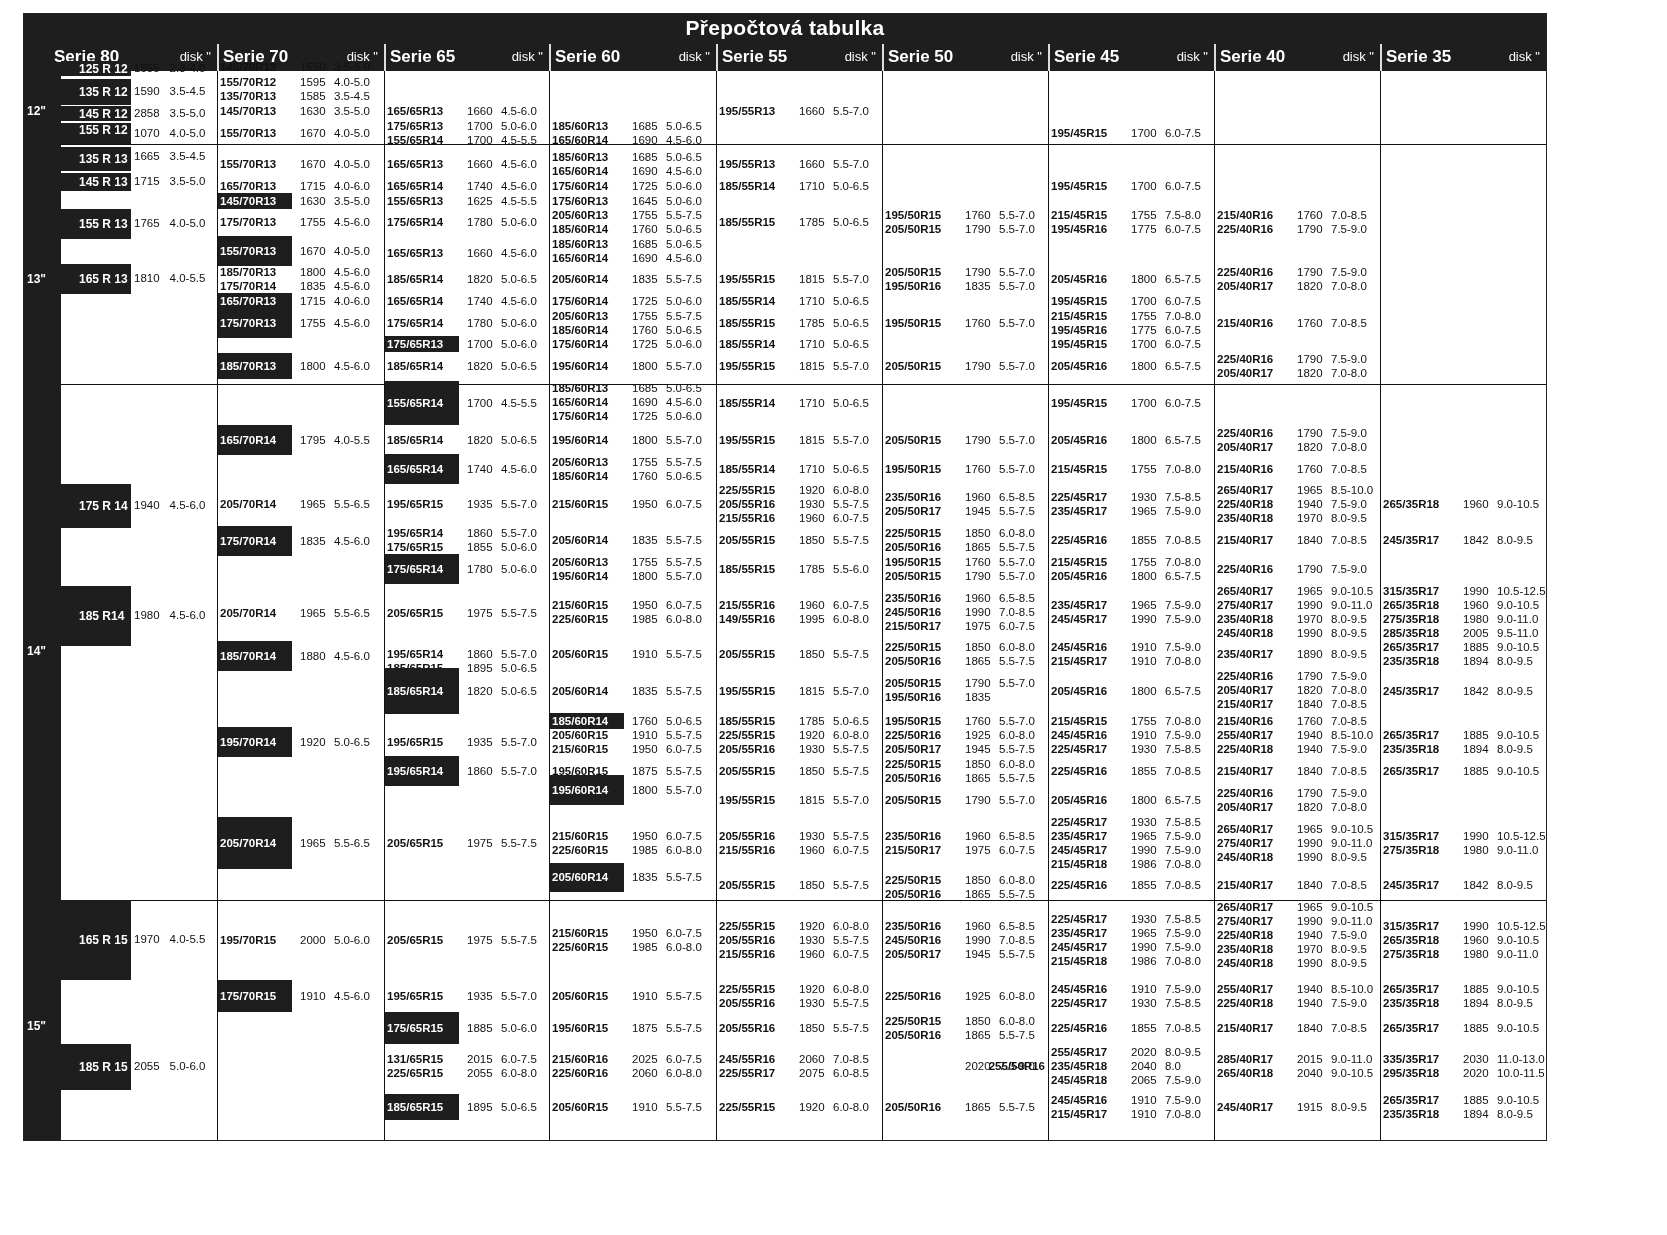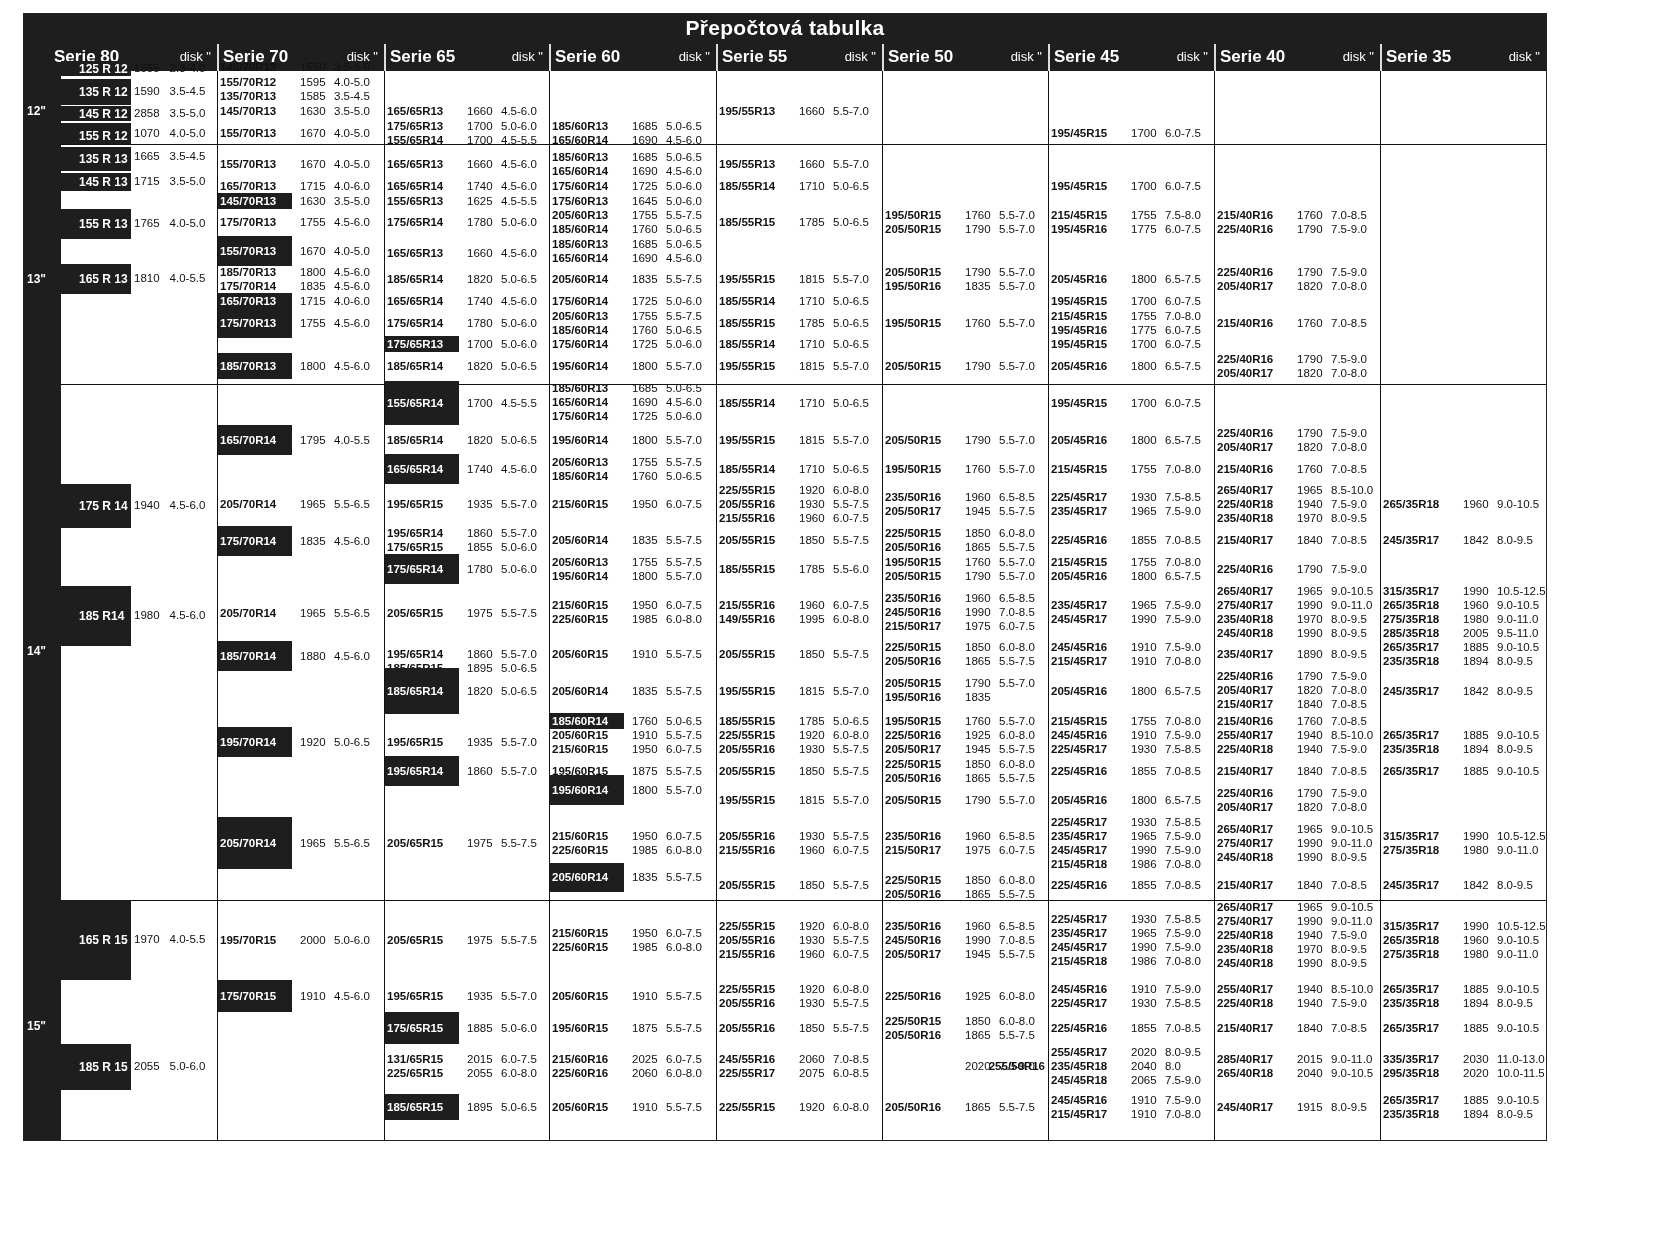--- a/index.html
+++ b/index.html
@@ -93,21 +93,21 @@
       <div class="base-row" style="left: 110px; top: 47.5px;"><span>1555</span><span style="margin-left: 10px;">2.3-4.0</span></div>
       <div class="base" style="left: 37px; width: 70px; top: 65px; height: 26px;">
         <span class="lbl" style="top: 6px;">135 R 12</span>
       </div>
       <div class="base-row" style="left: 110px; top: 71px;"><span>1590</span><span style="margin-left: 10px;">3.5-4.5</span></div>
       <div class="base" style="left: 37px; width: 70px; top: 92px; height: 15px;">
         <span class="lbl" style="top: 0.5px;">145 R 12</span>
       </div>
       <div class="base-row" style="left: 110px; top: 92.5px;"><span>2858</span><span style="margin-left: 10px;">3.5-5.0</span></div>
       <div class="base" style="left: 37px; width: 70px; top: 109px; height: 21px;">
-        <span class="lbl" style="top: 6px;">155 R 12</span>
+        <span class="lbl" style="top: 0;">155 R 12</span>
       </div>
       <div class="base-row" style="left: 110px; top: 112.5px;"><span>1070</span><span style="margin-left: 10px;">4.0-5.0</span></div>
       <div class="base" style="left: 37px; width: 70px; top: 133px; height: 24px;">
         <span class="lbl" style="top: 5px;">135 R 13</span>
       </div>
       <div class="base-row" style="left: 110px; top: 136px;"><span>1665</span><span style="margin-left: 10px;">3.5-4.5</span></div>
       <div class="base" style="left: 37px; width: 70px; top: 159px; height: 18px;">
         <span class="lbl" style="top: 2px;">145 R 13</span>
       </div>
       <div class="base-row" style="left: 110px; top: 161px;"><span>1715</span><span style="margin-left: 10px;">3.5-5.0</span></div>

